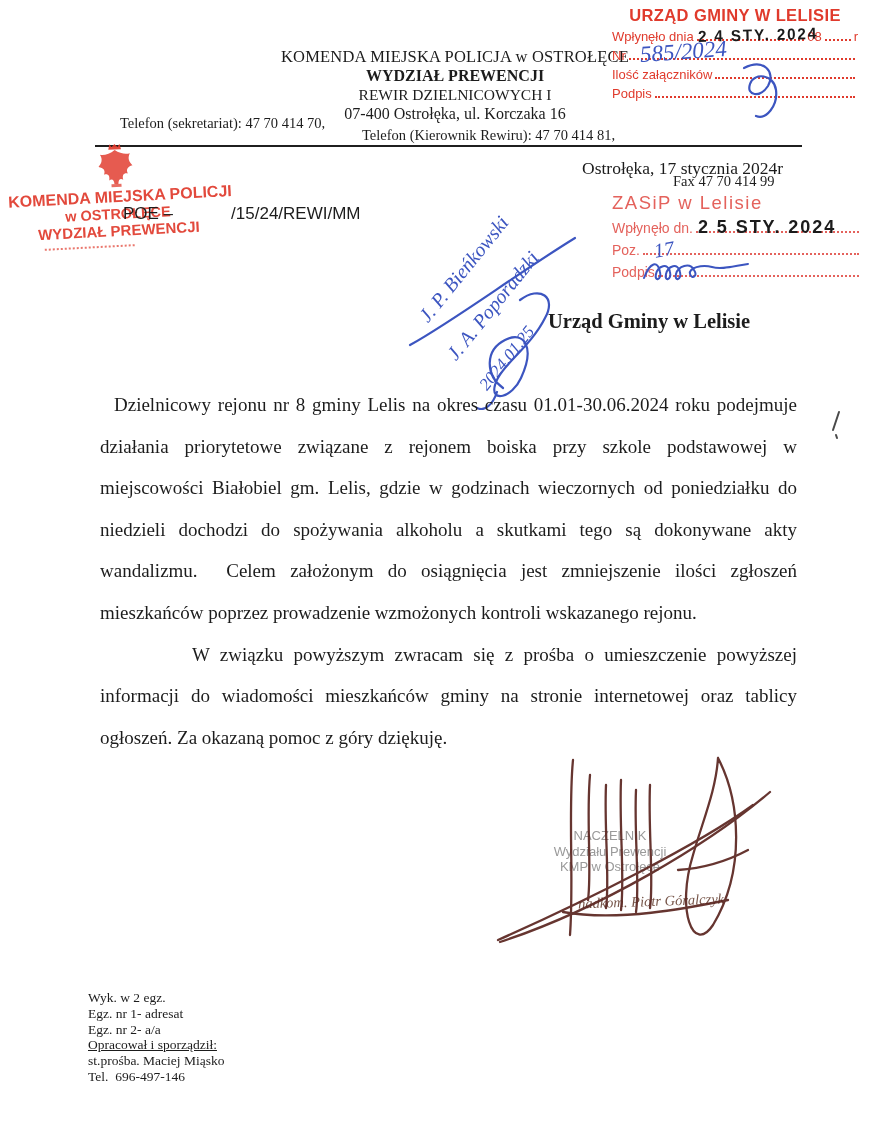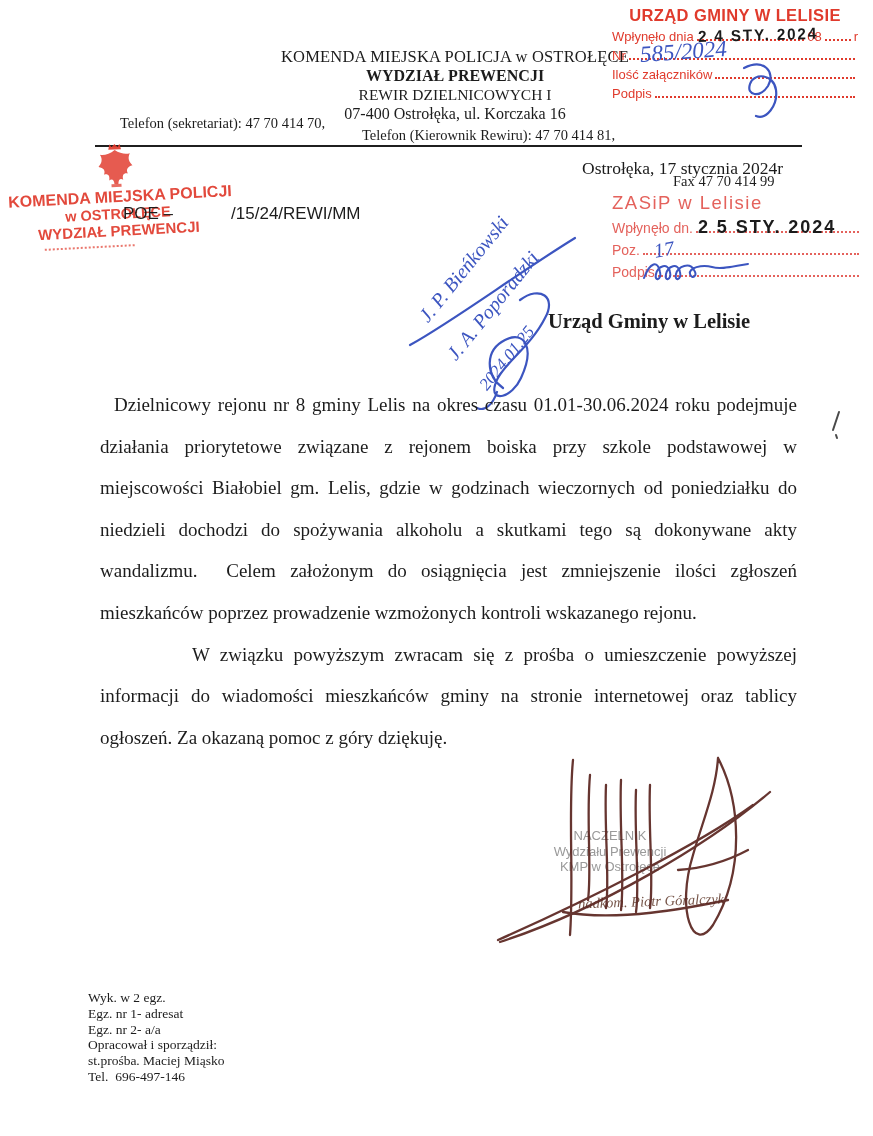--- a/index.html
+++ b/index.html
@@ -53,21 +53,21 @@
   .body-text p[data-name="body-paragraph-1"] { text-indent:14px; }
   .body-text p[data-name="body-paragraph-2"] { text-indent:92px; }
 
   
   .sig-stamp-text { left:520px; top:828px; width:180px; text-align:center; color:#9a9a9a;
                     font-family:"Liberation Sans", sans-serif; font-size:13px; line-height:15.5px; }
   .sig-name { left:578px; top:893px; font-style:italic; font-size:14.5px; color:#77564a; transform:rotate(-2deg); white-space:nowrap; }
 
   
   .footer { left:88px; top:990px; font-size:13.5px; line-height:15.8px; }
-  .footer .u { }
+  .footer .u { text-decoration:underline; }
 
   svg { display:block; }
 </style>
 </head>
 <body>
 
 <div class="page" data-name="scanned-letter-page">
 
   <div class="abs letterhead" data-name="letterhead">
     <div class="lh1" data-name="letterhead-line1">KOMENDA MIEJSKA POLICJA w OSTROŁĘCE</div>

